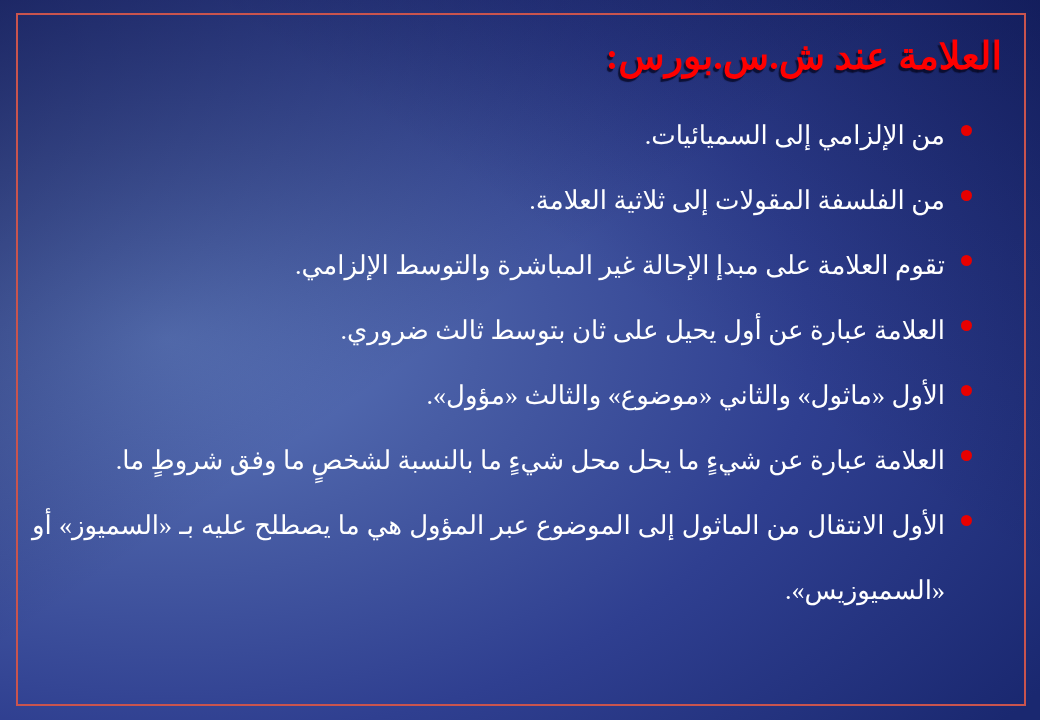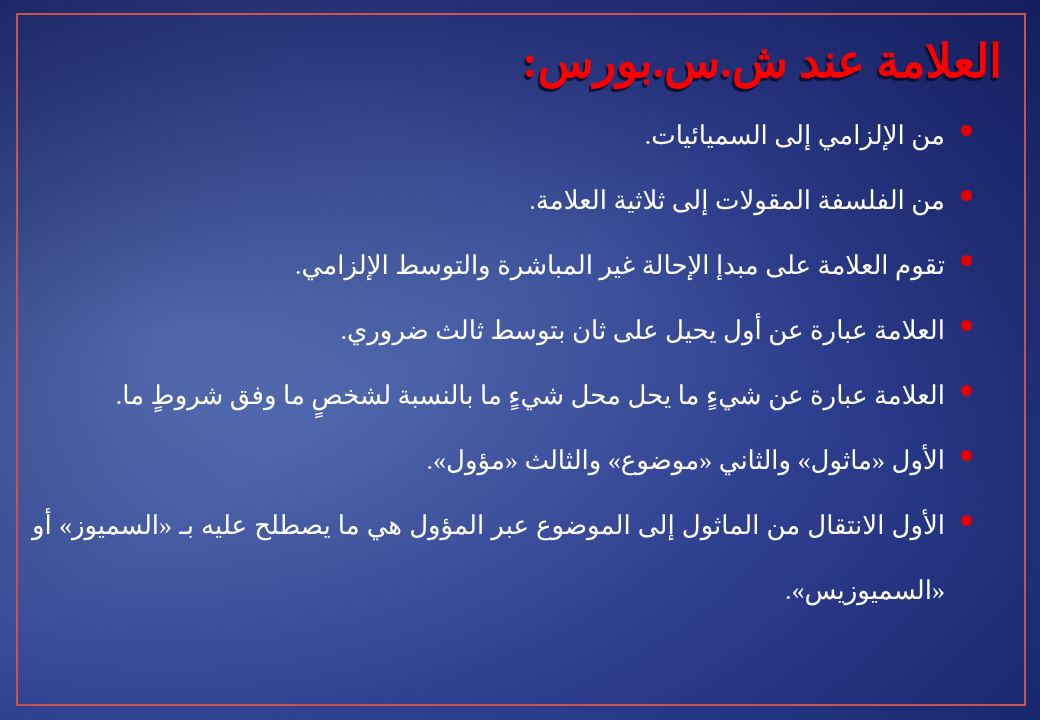--- a/index.html
+++ b/index.html
@@ -32,21 +32,21 @@
     pointer-events: none;
   }
 
   .slide-title {
     position: absolute;
     top: 34px;
     right: 38px;
     left: 40px;
     direction: rtl;
     text-align: right;
-    font-size: 46px;
+    font-size: 38px;
     font-weight: bold;
     letter-spacing: 0.5px;
     color: var(--title, #ff0000);
     text-shadow: -2px 3px 1px rgba(8, 10, 40, 0.85);
     white-space: nowrap;
   }
 
   .bullet-list {
     position: absolute;
     top: 103px;
@@ -97,23 +97,23 @@
   <li class="bullet-item">
     <span class="bullet-dot"></span>
     <span>تقوم العلامة على مبدإ الإحالة غير المباشرة والتوسط الإلزامي.</span>
   </li>
   <li class="bullet-item">
     <span class="bullet-dot"></span>
     <span>العلامة عبارة عن أول يحيل على ثان بتوسط ثالث ضروري.</span>
   </li>
   <li class="bullet-item">
     <span class="bullet-dot"></span>
-    <span>العلامة عبارة عن شيءٍ ما يحل محل شيءٍ ما بالنسبة لشخصٍ ما وفق شروطٍ ما.</span>
+    <span>الأول «ماثول» والثاني «موضوع» والثالث «مؤول».</span>
   </li>
   <li class="bullet-item">
     <span class="bullet-dot"></span>
-    <span>الأول «ماثول» والثاني «موضوع» والثالث «مؤول».</span>
+    <span>العلامة عبارة عن شيءٍ ما يحل محل شيءٍ ما بالنسبة لشخصٍ ما وفق شروطٍ ما.</span>
   </li>
   <li class="bullet-item">
     <span class="bullet-dot"></span>
     <span>الأول الانتقال من الماثول إلى الموضوع عبر المؤول هي ما يصطلح عليه بـ «السميوز» أو «السميوزيس».</span>
   </li>
 </ul>
 
 </body></html>

